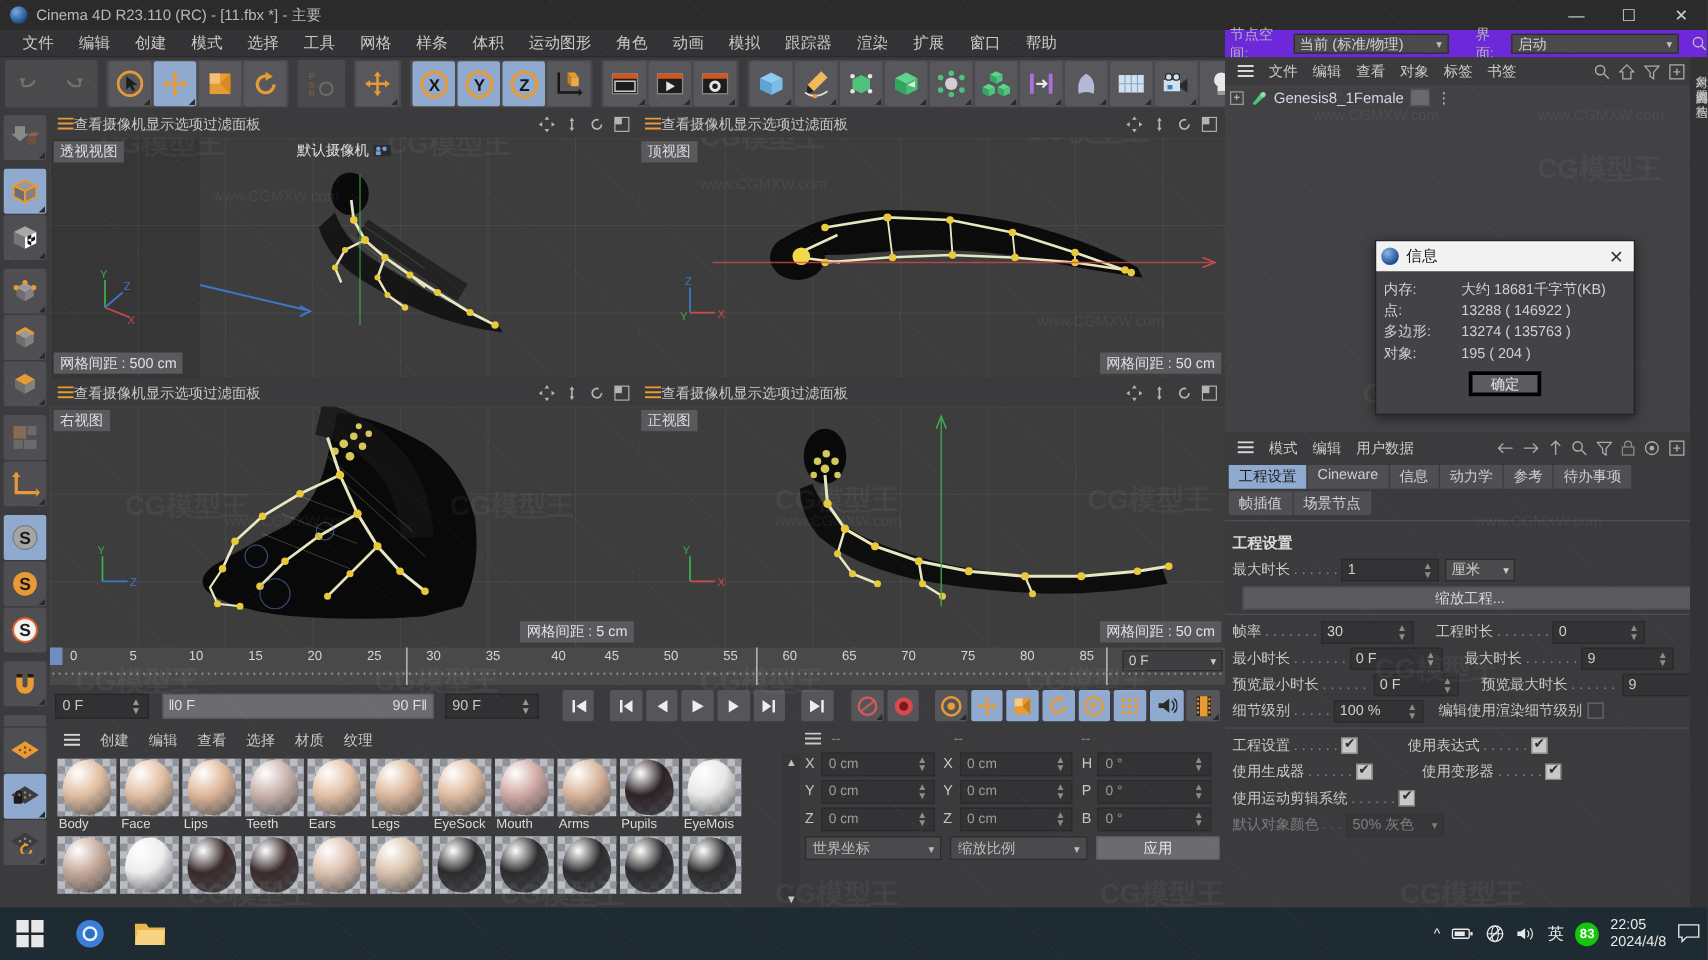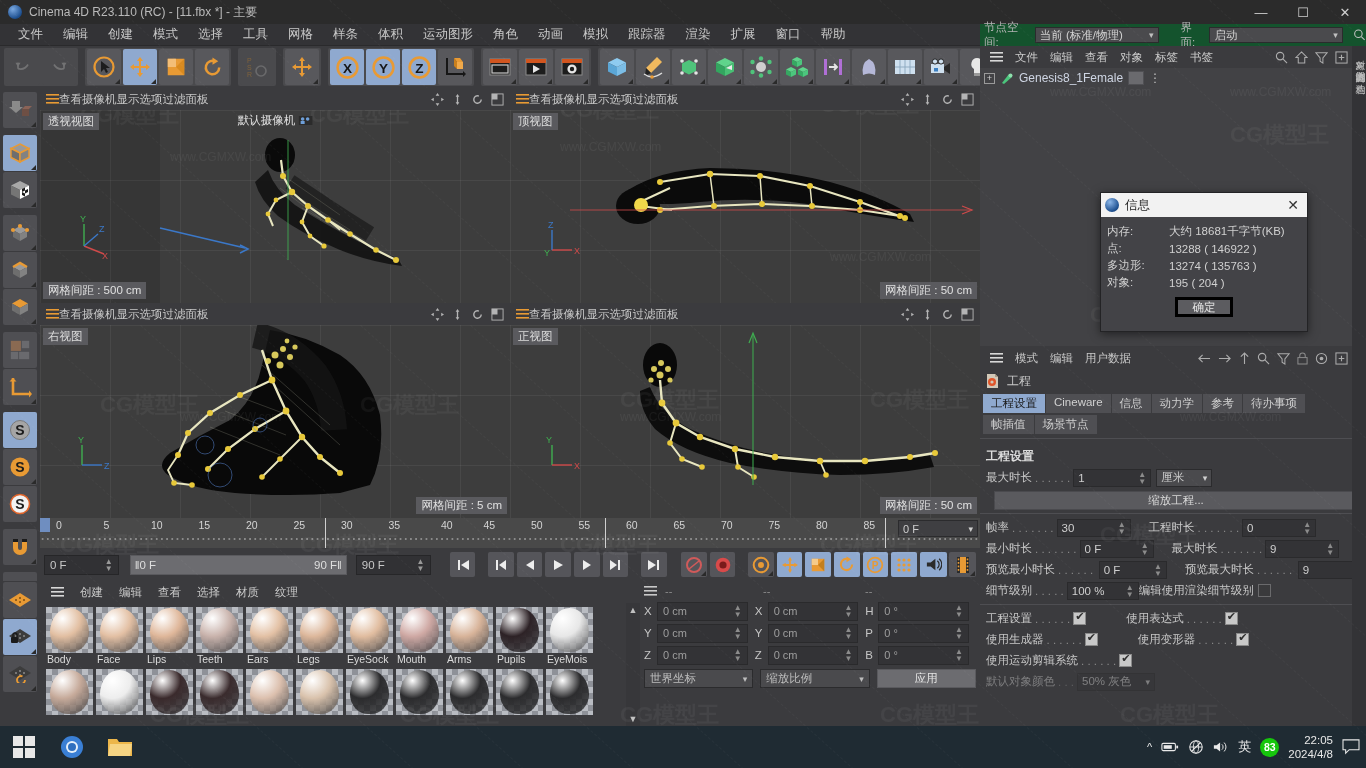--- a/index.html
+++ b/index.html
@@ -28,21 +28,21 @@
 
   
   .menubar {
     height: 22px; background: #333336; display: flex; align-items: center;
     padding-left: 8px; gap: 0px; border-bottom: 1px solid #2a2a2c;
   }
   .menubar .mi { padding: 2px 10px; color: #c9c9c9; font-size: 12.5px; cursor: default; }
 
   .topright {
     position: absolute; right: 0; top: 24px; width: 386px; height: 22px;
-    background: #14532d; display: flex; align-items: center; font-size: 11.5px;
+    background: #6d28d9; display: flex; align-items: center; font-size: 11.5px;
     padding-left: 4px; gap: 4px;
   }
   .topright label { color: #b4b4b4; }
   .sel {
     background: #4a4a4d; border: 1px solid #2b2b2d; height: 16px;
     display: flex; align-items: center; padding: 0 4px; color: #d2d2d2;
     font-size: 11.5px; position: relative;
   }
   .sel .caret { margin-left: auto; padding-left: 8px; font-size: 9px; color: #c0c0c0; }
 
@@ -270,21 +270,21 @@
     width: 58px; height: 20px; margin: 6px auto 0 auto; background: #5c5c60;
     border: 3px solid #000000; color: #e4e4e4; font-size: 11.5px;
     display: flex; align-items: center; justify-content: center;
   }
 
   
   .taskbar { position: absolute; left: 0; bottom: 0; width: 1366px; height: 42px; background: #1f2b33; display: flex; align-items: center; }
   .tb-start { width: 48px; height: 42px; display: flex; align-items: center; justify-content: center; }
   .tb-app { width: 48px; height: 42px; display: flex; align-items: center; justify-content: center; }
   .tb-right { margin-left: auto; display: flex; align-items: center; gap: 9px; padding-right: 6px; color: #e9e9e9; font-size: 11px; }
-  .tb-clock { text-align: right; line-height: 14px; font-size: 11.5px; }
+  .tb-clock { text-align: left; line-height: 14px; font-size: 11.5px; }
   .tb-badge { width: 19px; height: 19px; border-radius: 50%; background: #16c60c; color: #fff;
     font-size: 10.5px; display: flex; align-items: center; justify-content: center; font-weight: bold; }
 
   
   .wm-layer { position: absolute; inset: 0; pointer-events: none; z-index: 2; opacity: .28; overflow: hidden; }
   .wmtext { position: absolute; color: rgba(255,255,255,.20); font-size: 12px; white-space: nowrap; }
   .wmbig { position: absolute; color: rgba(255,255,255,.17); font-size: 22px; font-weight: bold; white-space: nowrap; }
   .diag { position: absolute; width: 1600px; height: 0; border-top: 1px dashed rgba(255,255,255,.13); transform-origin: 0 0; }
   svg { display: block; }
 </style>
@@ -1452,29 +1452,20 @@
             <circle cx="7" cy="7" r="2" fill="#c0c0c0"></circle>
           </svg>
         <svg width="13" height="13" viewBox="0 0 14 14">
             <rect x="1" y="1" width="12" height="12" fill="none" stroke="#c0c0c0" stroke-width="1.1"></rect>
             <path d="M7 4 L7 10 M4 7 L10 7" stroke="#c0c0c0" stroke-width="1.2"></path>
           </svg>
       </span>
     </div>
 
     <div class="attr-body">
-      <div class="attr-obj">
-        <svg width="16" height="16" viewBox="0 0 16 16">
-          <path d="M2 1 L10 1 L13 4 L13 15 L2 15 Z" fill="#d2c8b8"></path>
-            <path d="M10 1 L10 4 L13 4 Z" fill="#a89a86"></path>
-          <circle cx="7" cy="9" r="4" fill="#e0552a"></circle>
-            <circle cx="7" cy="9" r="1.6" fill="#d2c8b8"></circle>
-        </svg>
-        <span>工程</span>
-      </div>
       <div class="tabs" id="attr-tabs">
           <div style="display: flex; gap: 1px; width: 100%; margin-bottom: 1px;">
             <div class="tab active">工程设置</div>
             <div class="tab">Cineware</div>
             <div class="tab">信息</div>
             <div class="tab">动力学</div>
             <div class="tab">参考</div>
             <div class="tab">待办事项</div>
           </div>
           <div style="display: flex; gap: 1px; width: 100%; margin-bottom: 1px;">
@@ -1544,21 +1535,21 @@
           </div>
         </div>
 
       <div class="arow" style="padding-right:4px">
         <span class="aname">细节级别</span>
         <span class="dots">. . . . .</span>
         <span class="afield" style="width:72px">
           <span>100 %</span>
             <span class="spin">▲<br>▼</span>
         </span>
-        <span class="aname" style="">编辑使用渲染细节级别</span>
+        <span class="aname" style="margin-left:12px">编辑使用渲染细节级别</span>
         <span class="chk empty" style="margin-left:4px"></span>
       </div>
       <div class="hr"></div>
       <div id="attr-checks">
           <div class="arow">
             <span class="aname">工程设置</span>
             <span class="dots">. . . . . .</span>
             <span class="chk"></span>
             <span class="aname" style="margin-left:40px">使用表达式</span>
             <span class="dots">. . . . . .</span>

